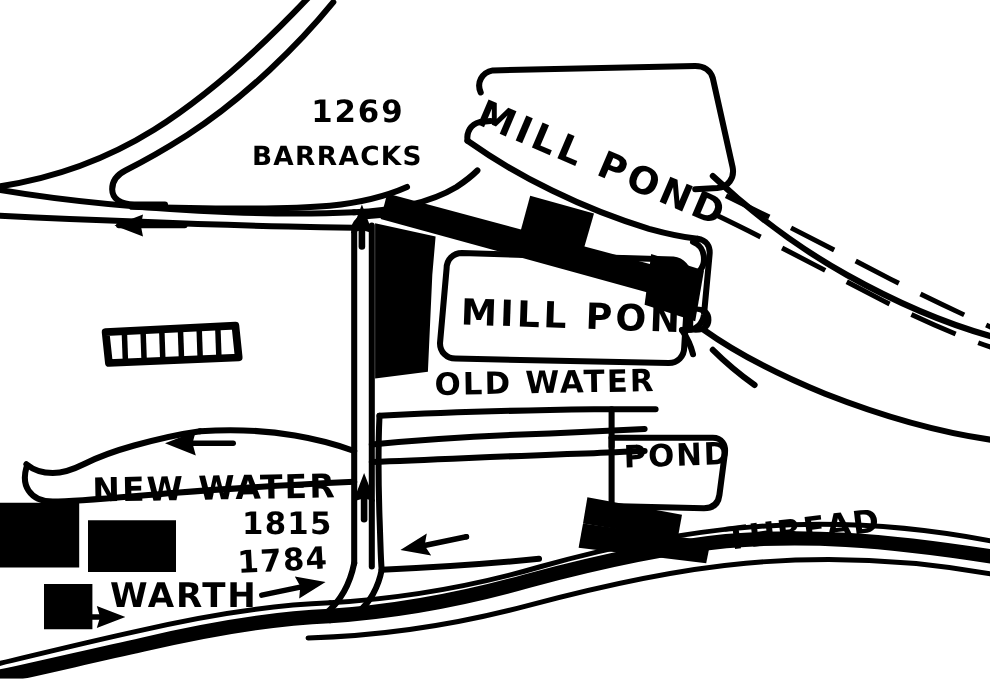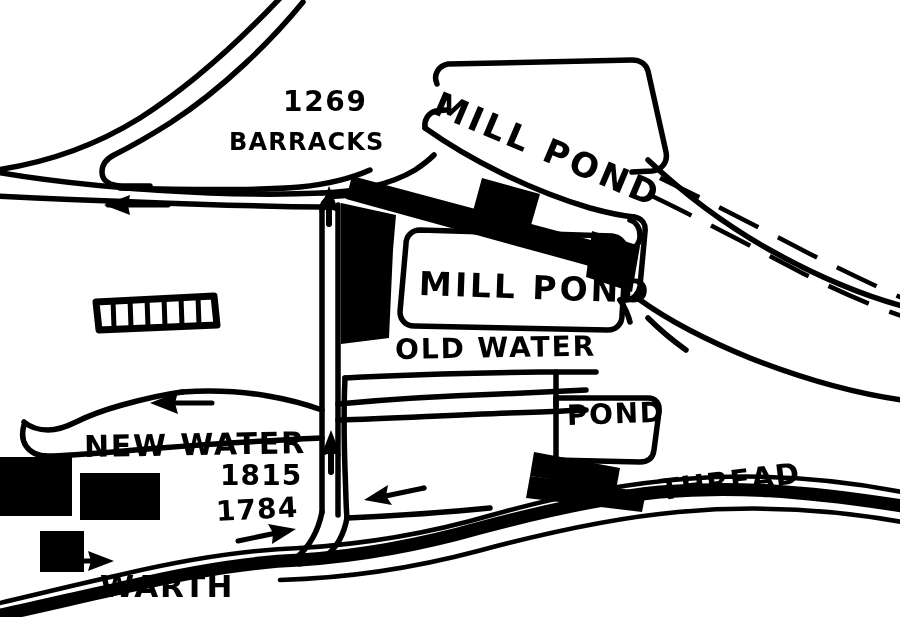--- a/index.html
+++ b/index.html
@@ -36,21 +36,21 @@
     -webkit-font-smoothing: none;
   }
   .lbl-mill-pond-upper { font-size: 34px; letter-spacing: 0.10em; }
   .lbl-mill-pond-lower { font-size: 33px; letter-spacing: 0.09em; }
   .lbl-old-water       { font-size: 28px; letter-spacing: 0.07em; }
   .lbl-barracks        { font-size: 24px; letter-spacing: 0.05em; }
   .lbl-1807            { font-size: 28px; letter-spacing: 0.06em; }
   .lbl-new-water       { font-size: 30px; letter-spacing: 0.06em; }
   .lbl-1815            { font-size: 28px; letter-spacing: 0.04em; }
   .lbl-1784            { font-size: 28px; letter-spacing: 0.04em; }
-  .lbl-warth           { font-size: 31px; letter-spacing: 0.05em; margin-top: 44px; }
+  .lbl-warth           { font-size: 31px; letter-spacing: 0.05em; }
   .lbl-pond            { font-size: 28px; letter-spacing: 0.06em; }
   .lbl-thread          { font-size: 29px; letter-spacing: 0.05em; }
   .lbl-1789            { font-size: 28px; letter-spacing: 0.04em; }
 </style>
 </head>
 <body>
 
 <div id="map-root">
 
   <svg id="map-svg" viewBox="0 0 900 617" xmlns="http://www.w3.org/2000/svg">

